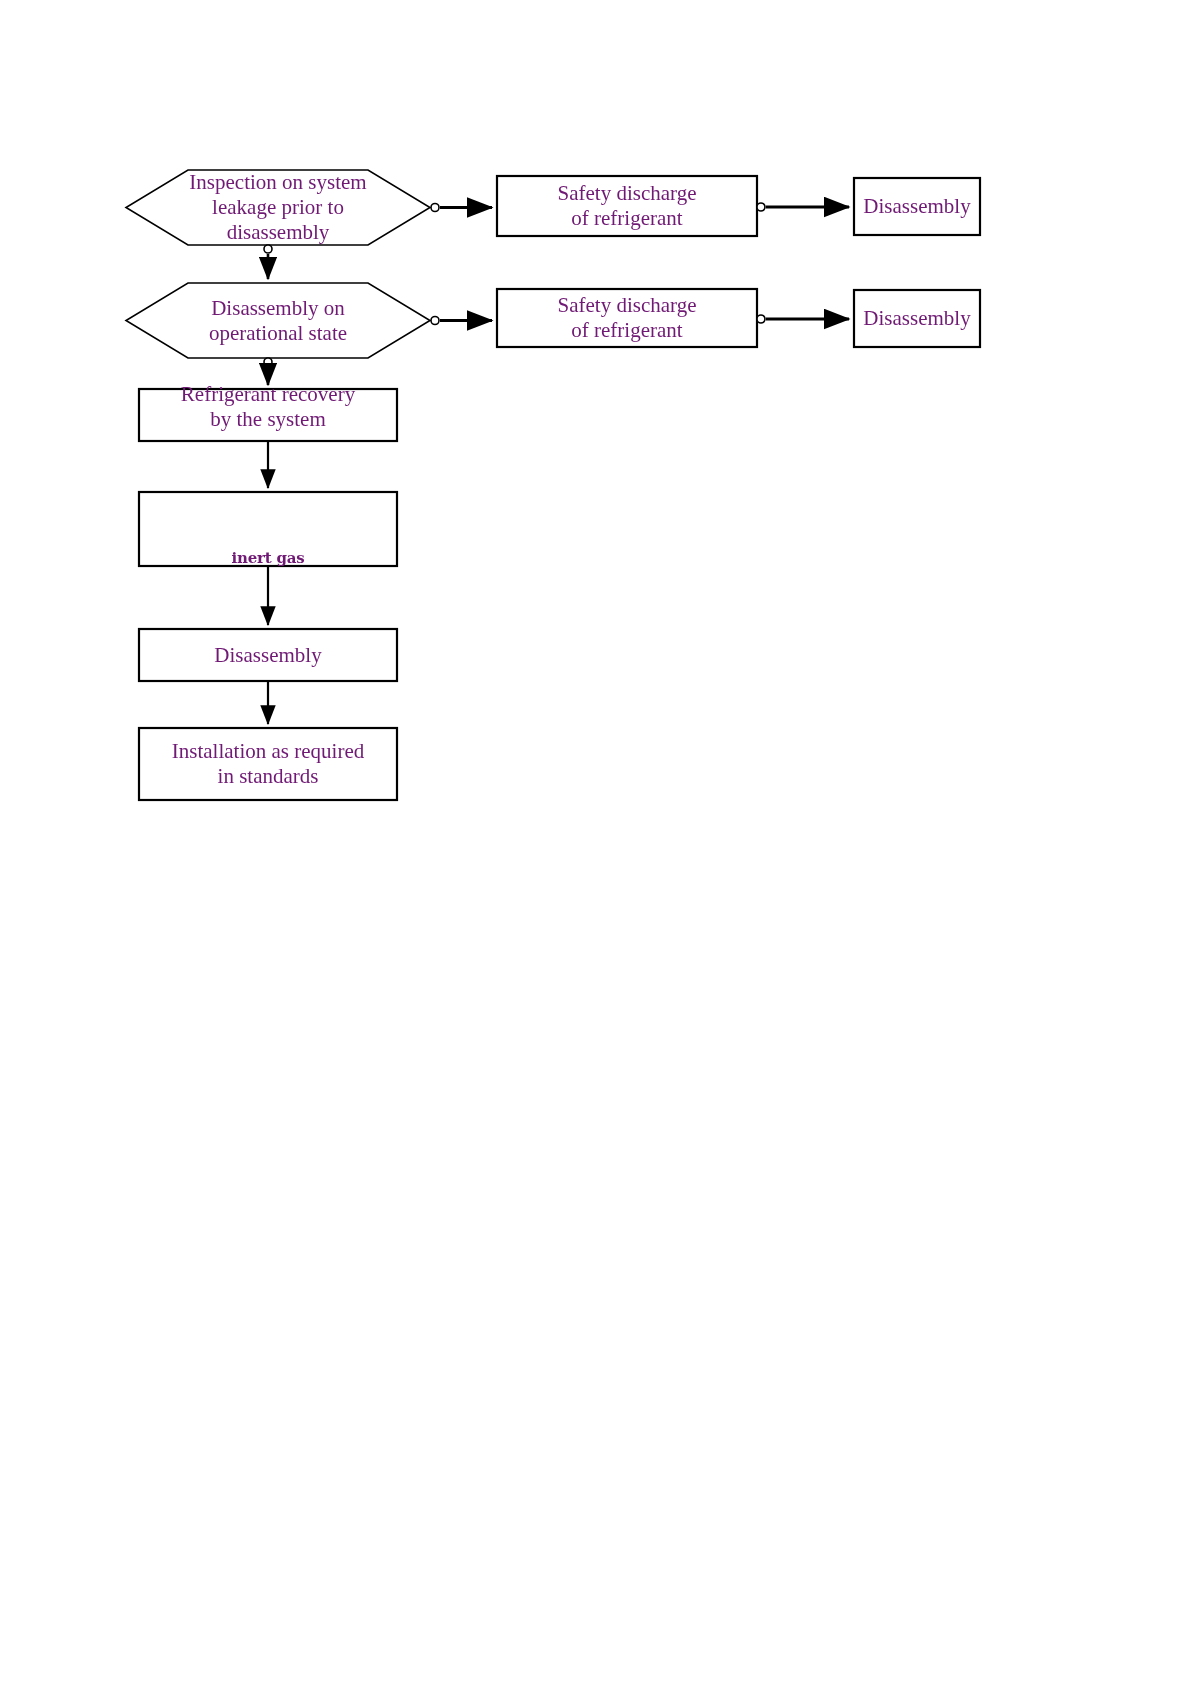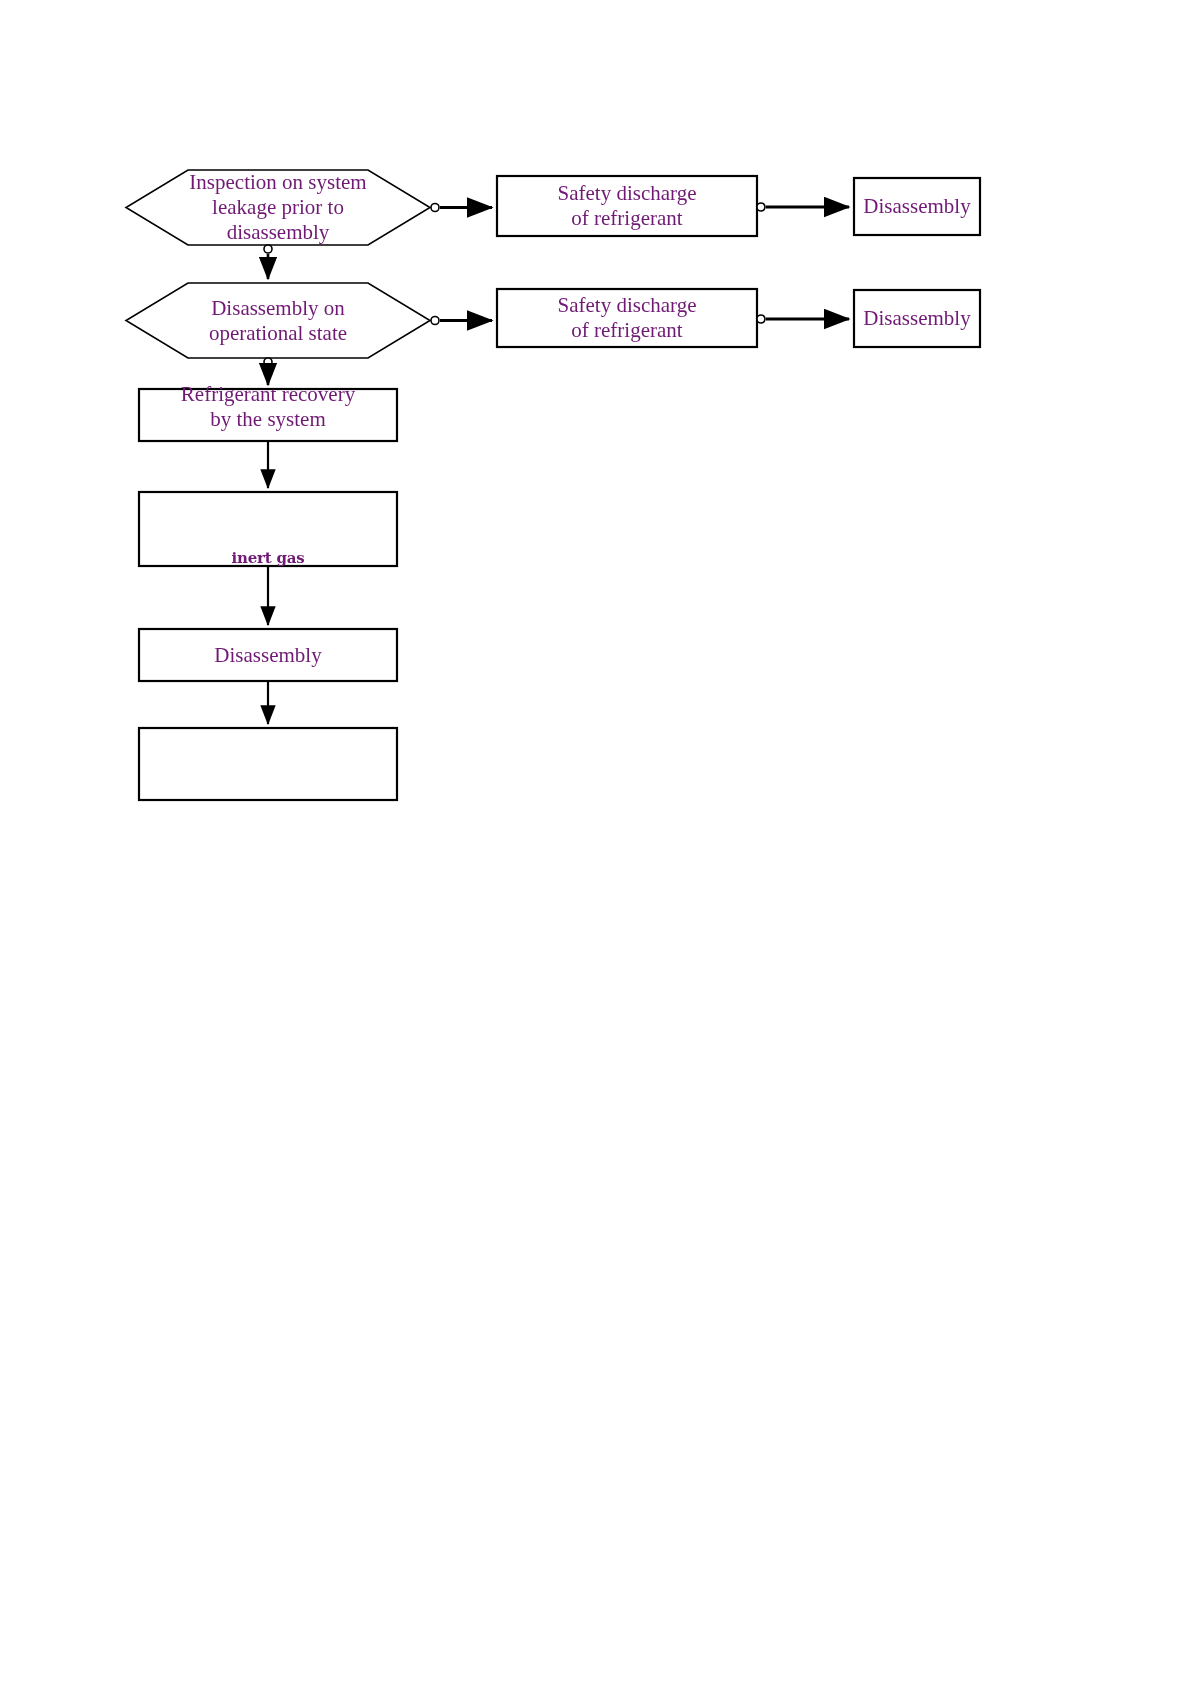--- a/index.html
+++ b/index.html
@@ -145,14 +145,16 @@
   <div class="node-label" style="left:854px; top:290px; width:126px; height:57px;">Disassembly</div>
 
   <div class="node-label" style="left:139px; top:389px; width:258px; height:36px;text-align:center;">Refrigerant recovery
 by the system</div>
 
 
   <div class="node-label small-note" style="left:139px; top:543px; width:258px; height:20px;margin-top:6px;">inert gas</div>
 
   <div class="node-label" style="left:139px; top:629px; width:258px; height:52px;">Disassembly</div>
 
+  <div class="node-label" style="left:139px; top:728px; width:258px; height:72px;">Installation as required
+in standards</div>
 
 </div>
 
 </body></html>

